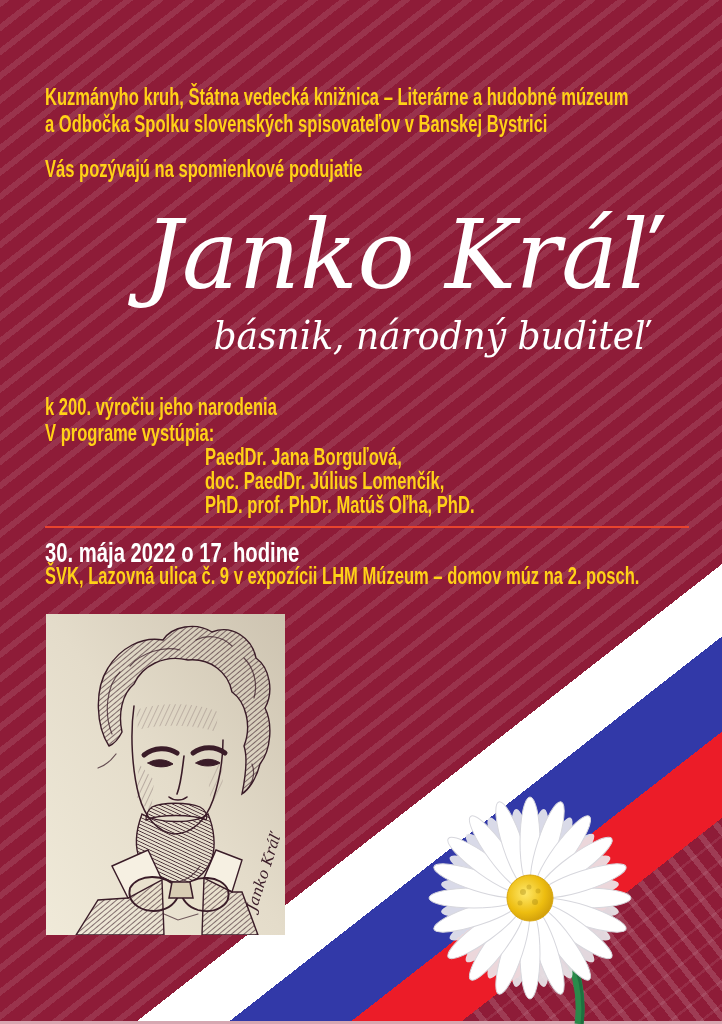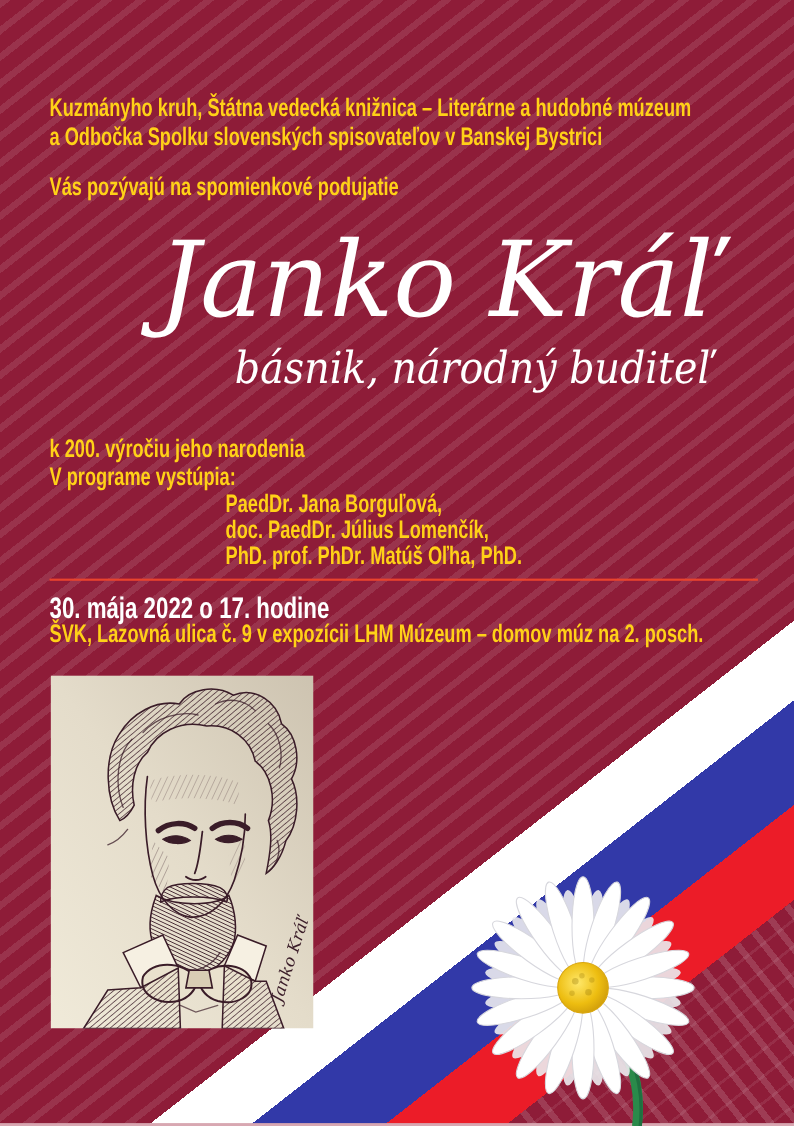--- a/index.html
+++ b/index.html
@@ -1,20 +1,21 @@
 <!DOCTYPE html>
 <html><head>
 <meta charset="utf-8">
 <style>
   html,body{margin:0;padding:0;background:#1a1a1a;}
   .poster{
     position:relative;width:722px;height:1024px;margin:0 auto;overflow:hidden;
     background-color:#8E1C38;
     background-image:repeating-linear-gradient(142deg, rgba(255,255,255,0.10) 0 6px, transparent 6px 19px);
     font-family:"Liberation Sans", sans-serif;
+    text-decoration:underline;
   }
   .flag{
     position:absolute;inset:0;z-index:2;pointer-events:none;
     background:linear-gradient(142deg,
       rgba(0,0,0,0) 0 889px,
       #ffffff 889px 946px,
       #3239A8 946px 1021px,
       #EC1C28 1021px 1089px,
       rgba(0,0,0,0) 1089px);
   }

